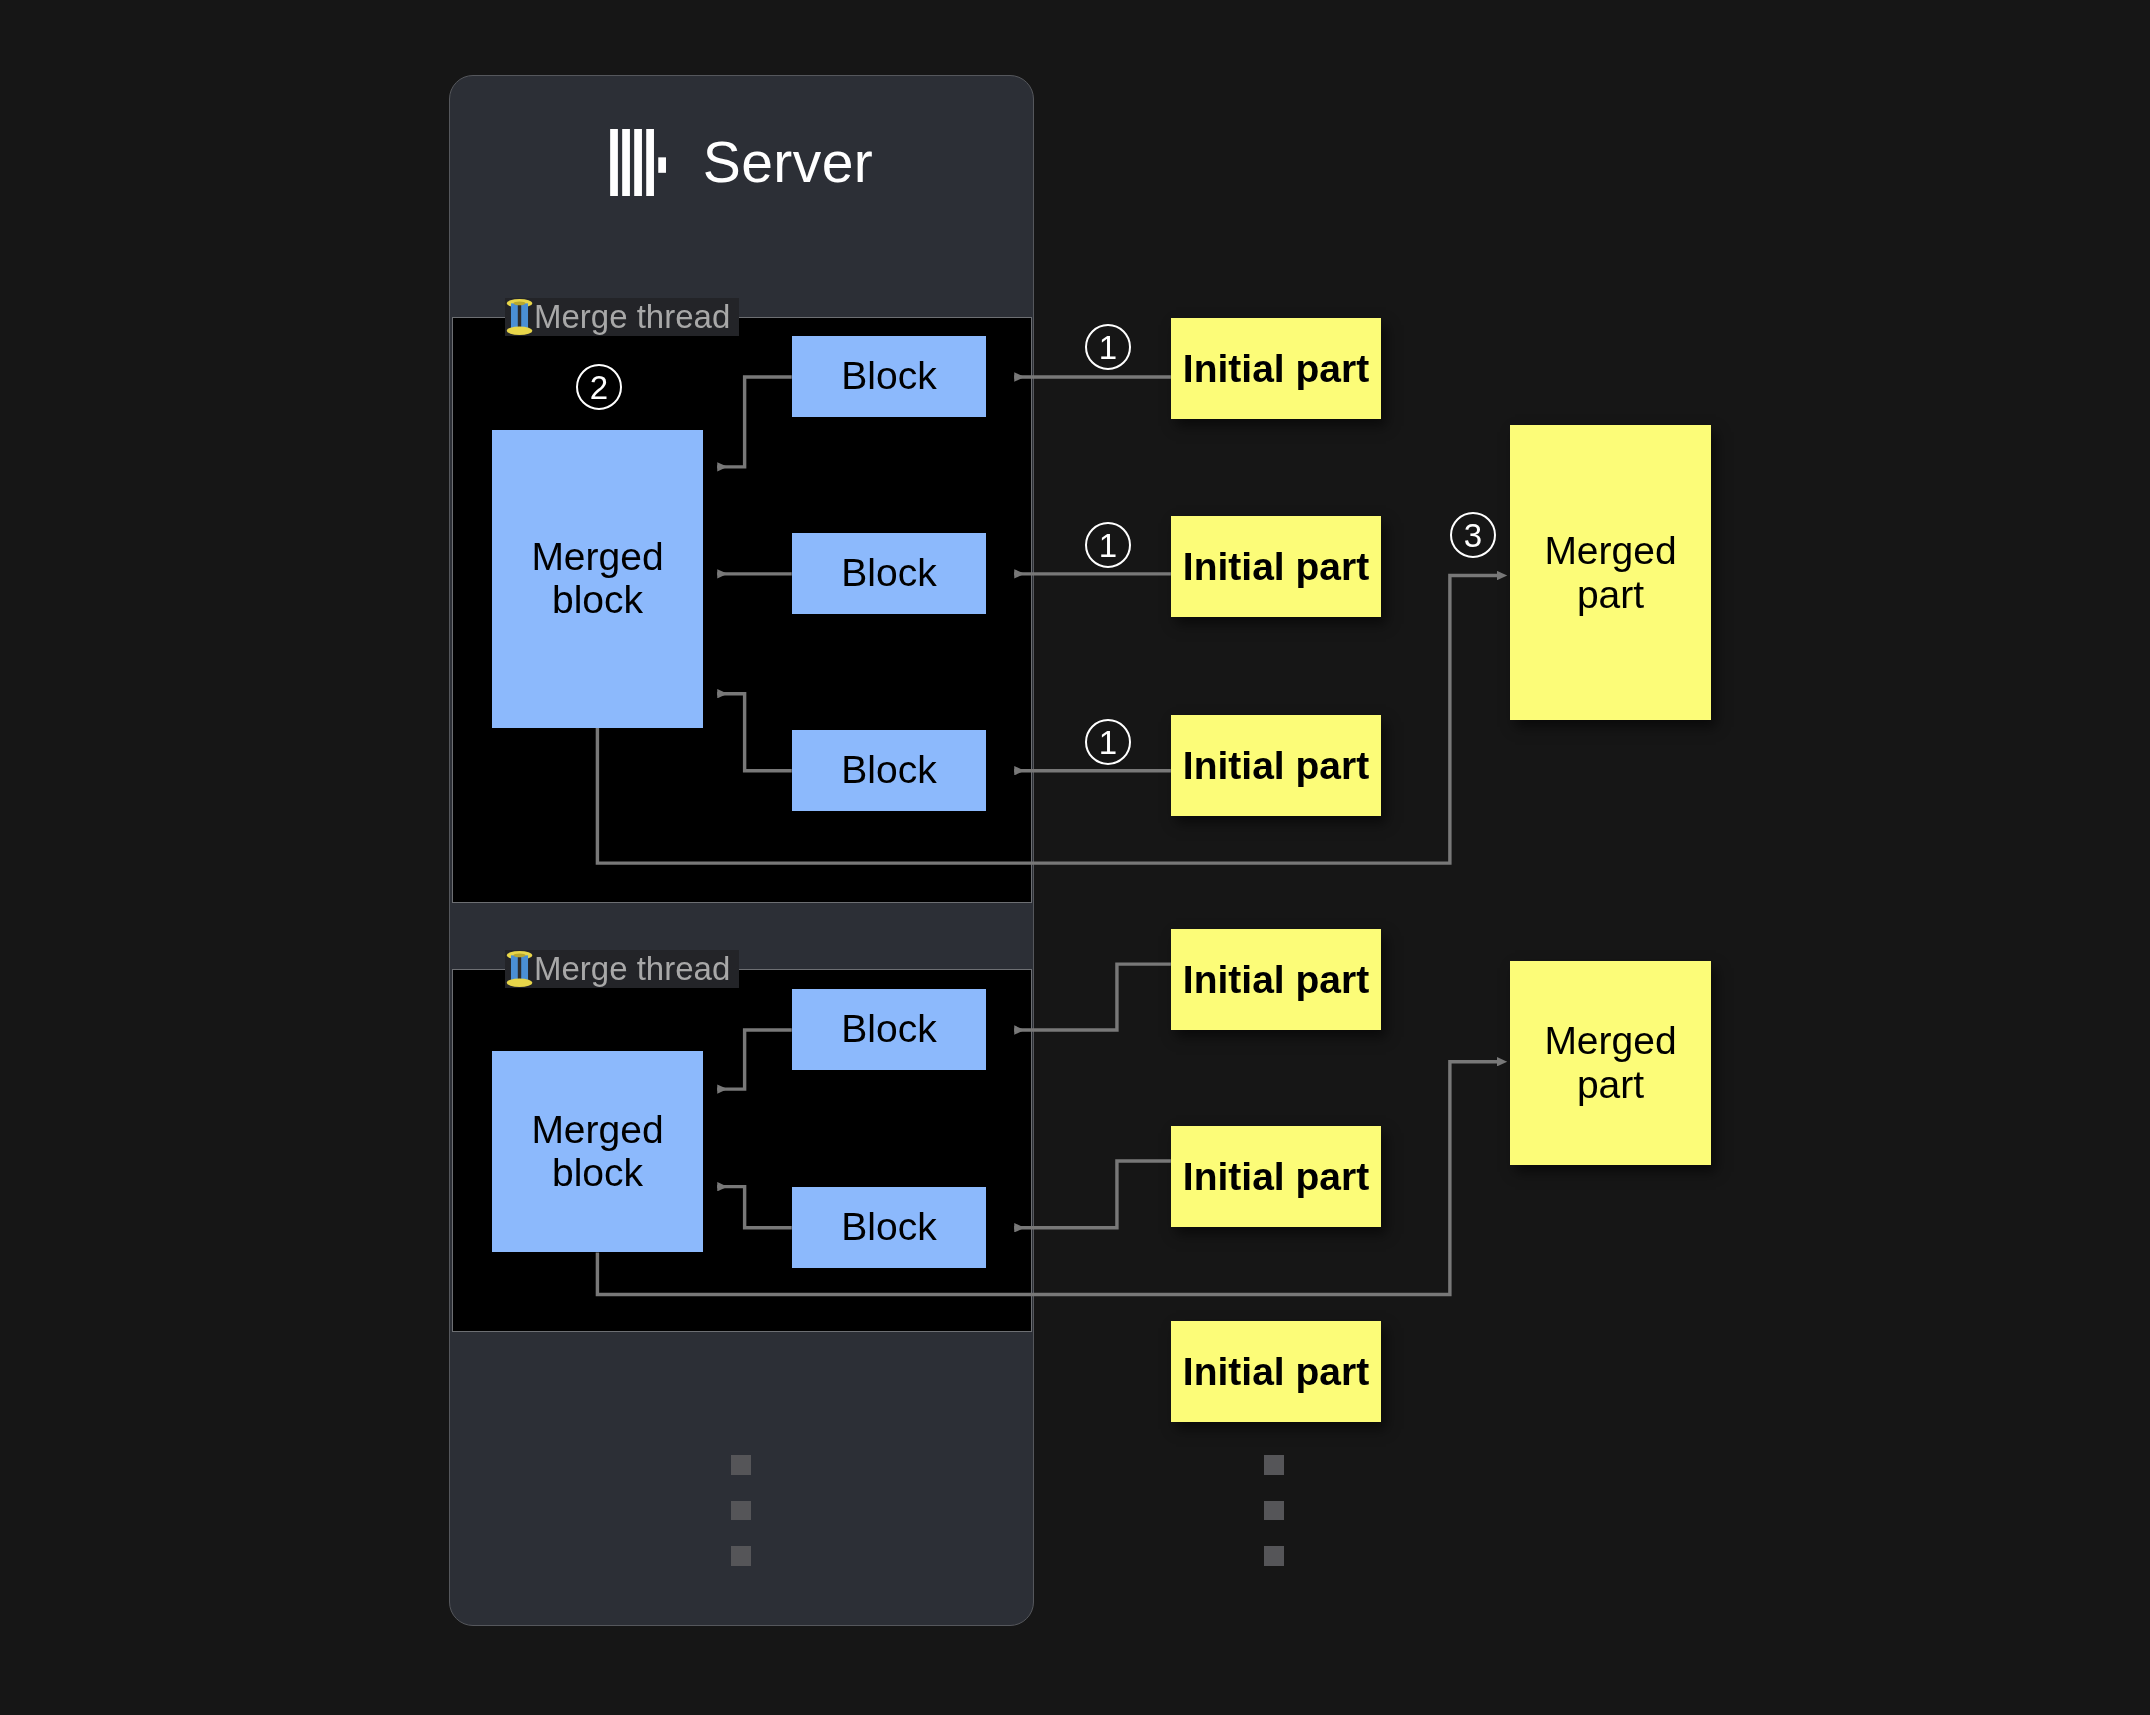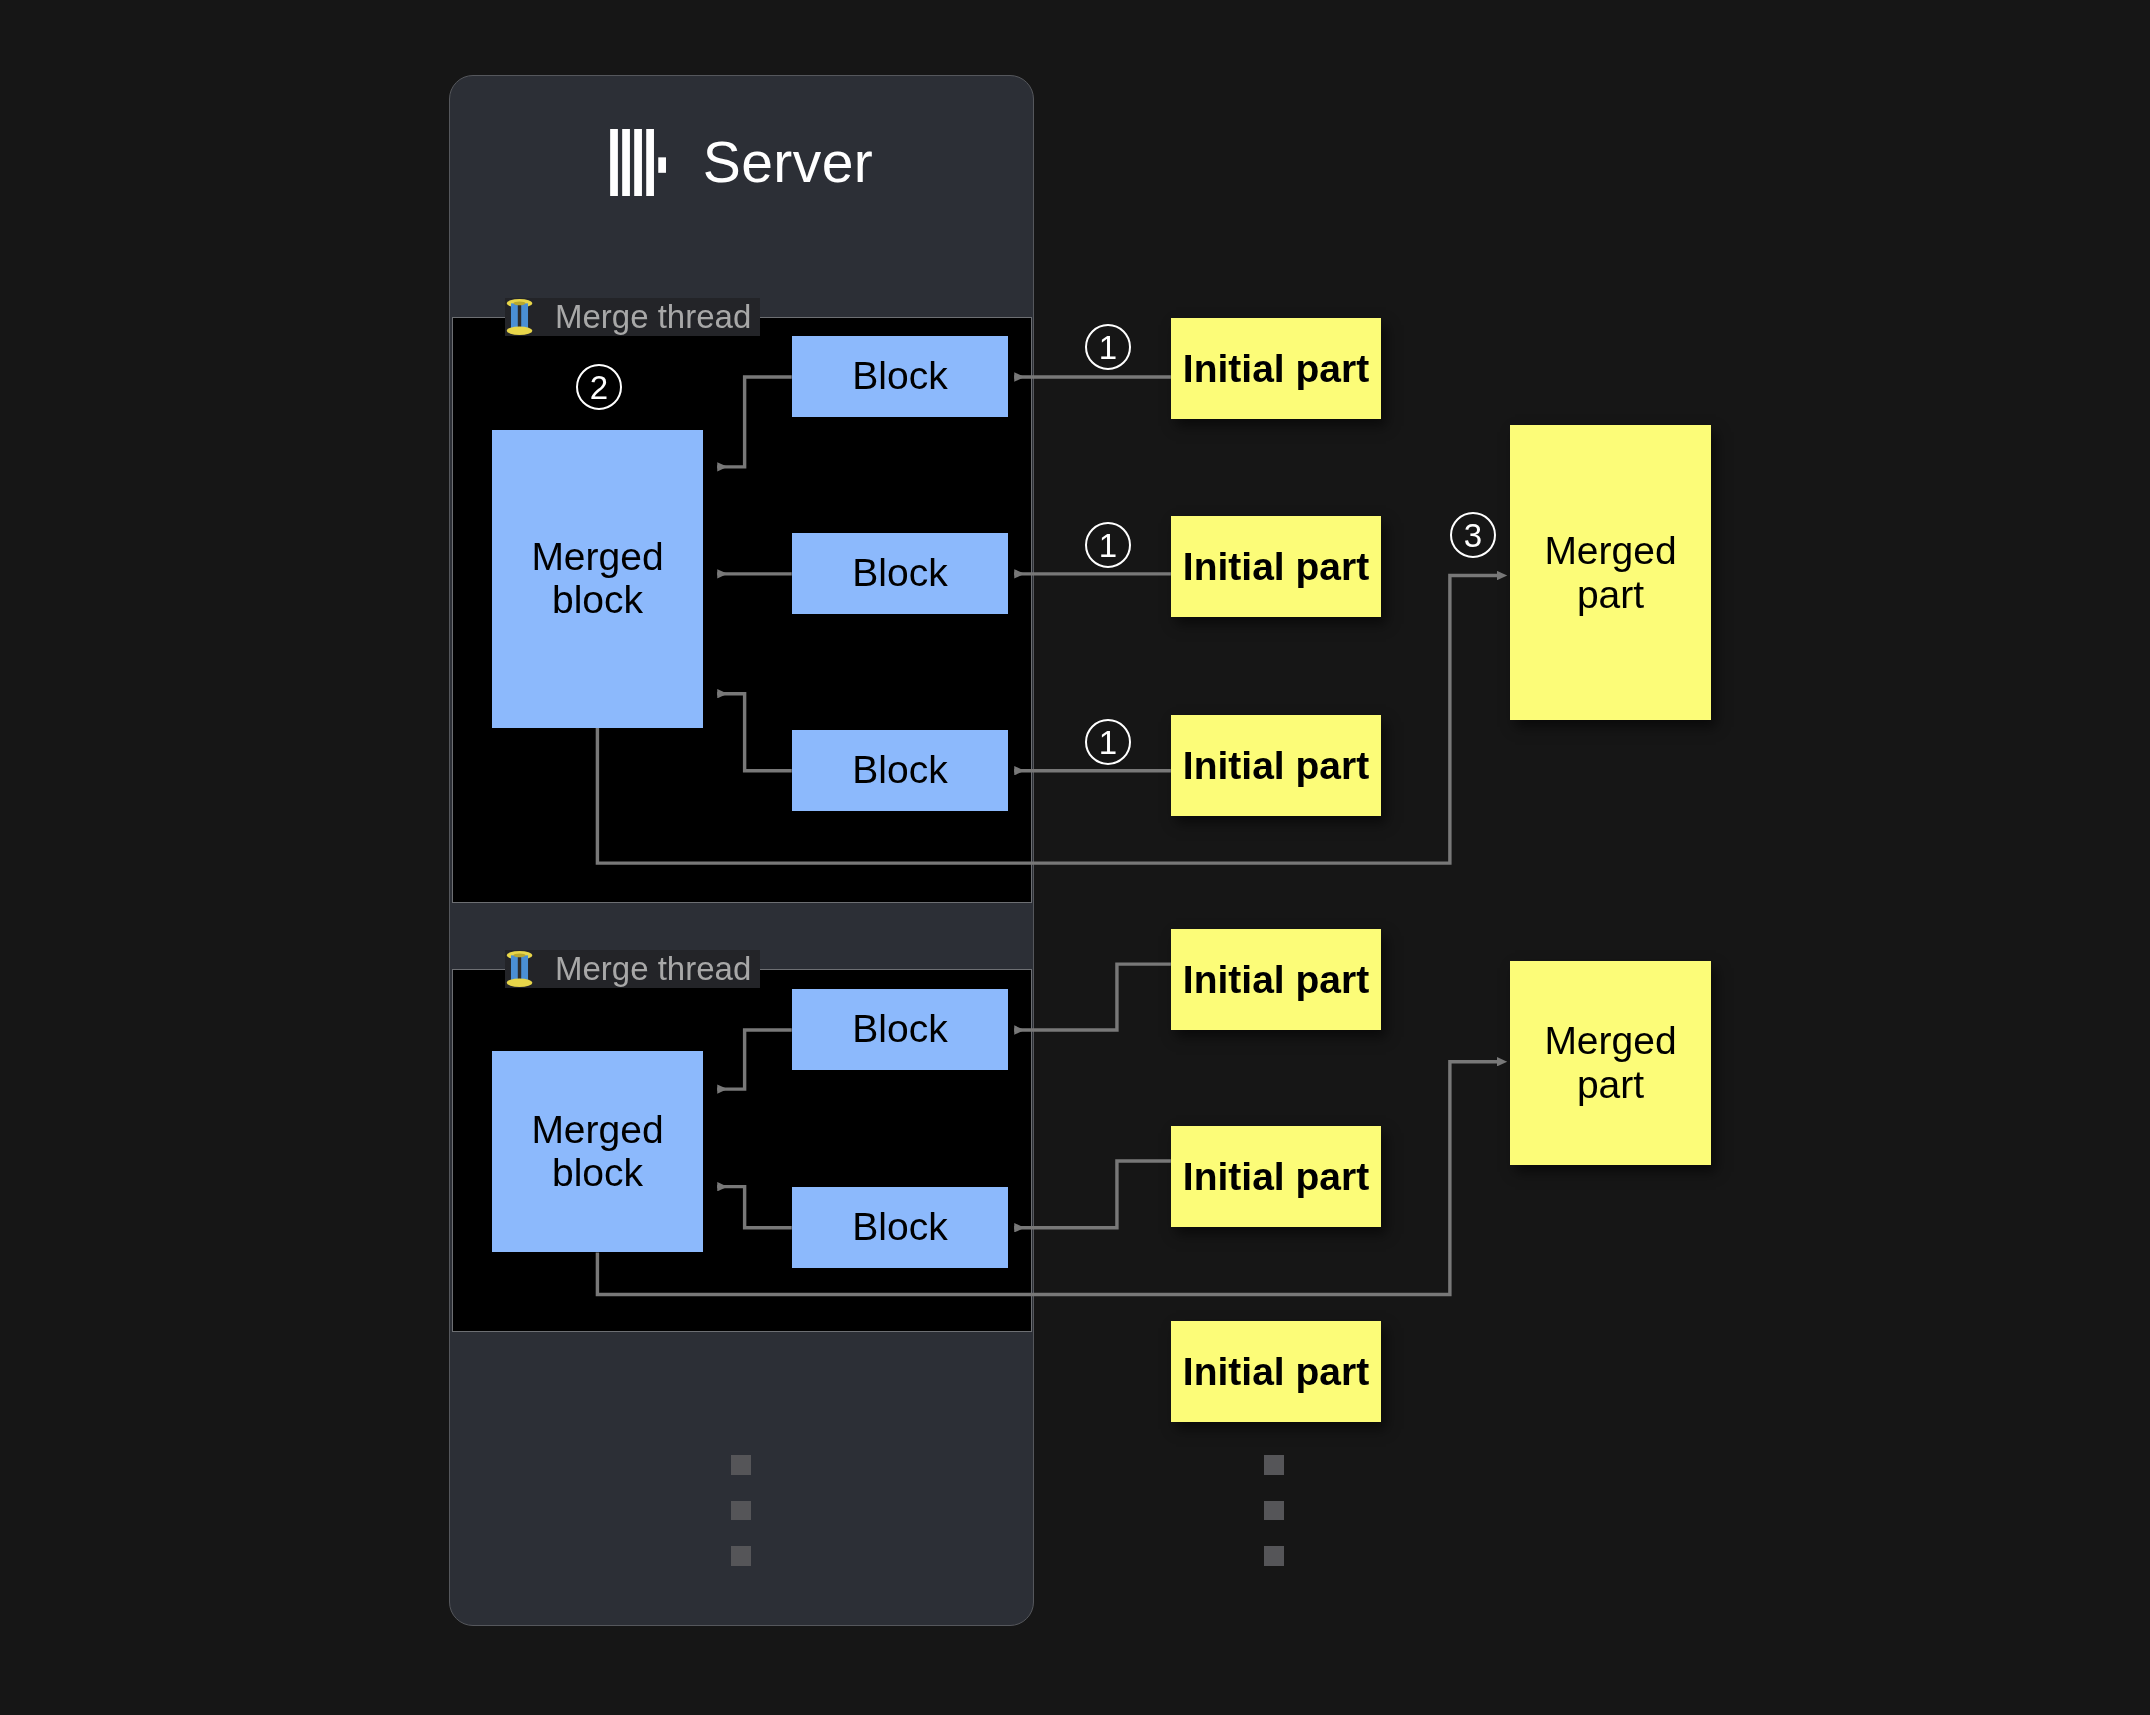--- a/index.html
+++ b/index.html
@@ -66,21 +66,21 @@
     border: 1.7px solid #6d6f73;
     box-sizing: border-box;
   }
   #merge-thread-1 { left: 452px; top: 317px; width: 580px; height: 586px; }
   #merge-thread-2 { left: 452px; top: 969px; width: 580px; height: 363px; }
 
   .merge-thread-label {
     position: absolute;
     display: flex;
     align-items: center;
-    gap: 21px;
+    gap: 0;
     background: #232428;
     padding: 0 8.6px 0 0;
     height: 38px;
     line-height: 38px;
     white-space: nowrap;
   }
   #merge-thread-label-1 { left: 505px; top: 298px; }
   #merge-thread-label-2 { left: 505px; top: 950px; }
   .merge-thread-label .lbl-text {
     color: #a8a8a8;
@@ -94,21 +94,21 @@
     background: #8cb9fc;
     color: #000000;
     display: flex;
     align-items: center;
     justify-content: center;
     text-align: center;
     font-size: 39px;
     line-height: 1.1;
     box-sizing: border-box;
   }
-  .blk-small { width: 216px; height: 81px; }
+  .blk-small { width: 194px; height: 81px; }
 
   #block-1-1 { left: 792px; top: 336px; }
   #block-1-2 { left: 792px; top: 533px; }
   #block-1-3 { left: 792px; top: 730px; }
   #block-2-1 { left: 792px; top: 989px; }
   #block-2-2 { left: 792px; top: 1187px; }
 
   #merged-block-1 { left: 492px; top: 430px; width: 211px; height: 298px; }
   #merged-block-2 { left: 492px; top: 1051px; width: 211px; height: 201px; }
 

